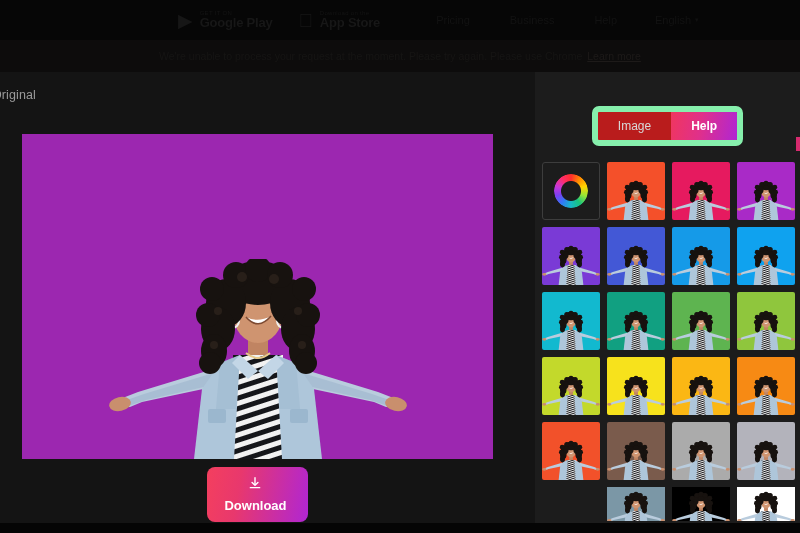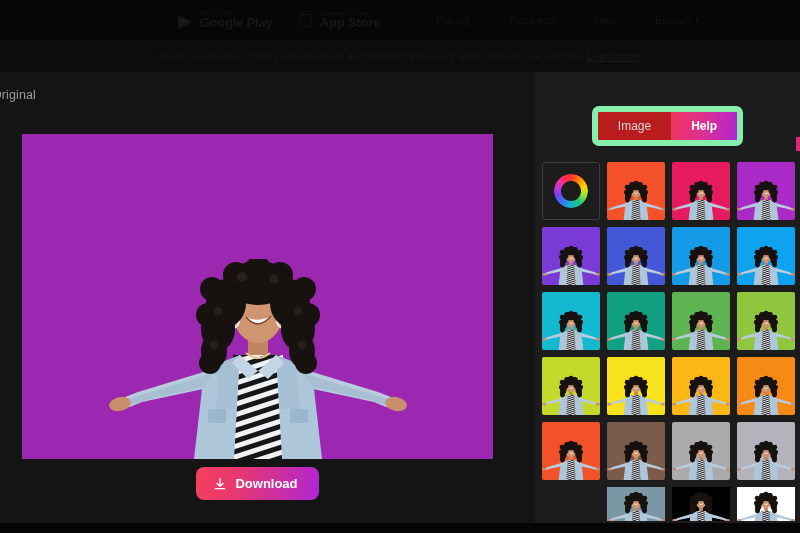--- a/index.html
+++ b/index.html
@@ -83,20 +83,21 @@
     position:absolute; top:395px; left:0; width:515px;
     display:flex; justify-content:center;
   }
   .dl-btn {
     display:flex; align-items:center; gap:8px;
     padding:9px 21px 9px 17px;
     border-radius:8px; border:none; cursor:pointer;
     background:linear-gradient(100deg,#f43f5e 0%,#e8386d 32%,#b026d3 100%);
     color:#fff; font-size:13px; font-weight:700;
     font-family:"Liberation Sans", sans-serif;
+    flex-direction:column;
   }
   .dl-icon { width:14px; height:14px; display:block; }
 
   
   .panel {
     position:absolute; top:0; left:535px; width:265px; height:461px;
     background:#1c1c1c;
     overflow:hidden;
   }
   .seg-wrap { display:flex; justify-content:center; margin-top:34px; }

